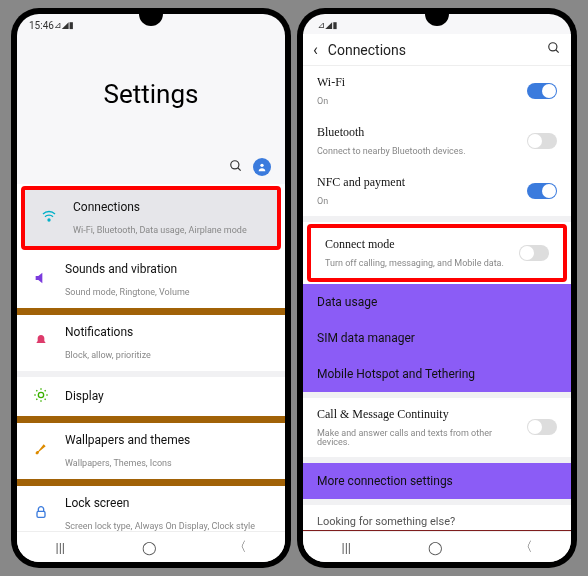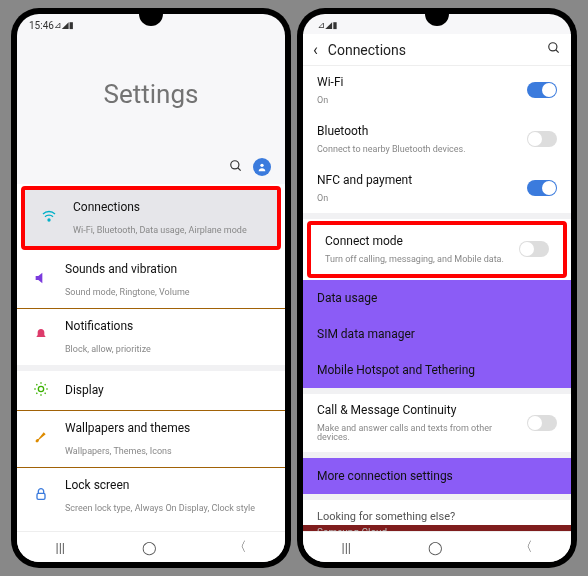--- a/index.html
+++ b/index.html
@@ -57,21 +57,21 @@
     color: #333;
   }
   .statusbar .right { display:flex; gap:4px; align-items:center; }
   .sig { font-size:9px; letter-spacing:-1px;}
   .hero {
     flex: 0 0 120px;
     display: flex;
     align-items: center;
     justify-content: center;
     font-size: 26px;
-    color: #737373;
+    color: #000000;
     font-weight: 400;
   }
   .subheader {
     display: flex;
     justify-content: flex-end;
     align-items: center;
     gap: 10px;
     padding: 4px 14px 8px 14px;
   }
   .avatar {
@@ -86,21 +86,21 @@
   .list {
     background: #fff;
     flex: 1;
     overflow: hidden;
   }
   .row {
     display: flex;
     align-items: center;
     padding: 10px 14px;
     gap: 14px;
-    border-bottom: 1px solid #a16207;
+    border-bottom: 7px solid #a16207;
   }
   .row.noborder { border-bottom:none; }
   .row .icon {
     width: 20px;
     text-align: center;
     font-size: 14px;
   }
   .row .texts { flex:1; min-width:0; }
   .row .title { font-size: 12px; color:#111; }
   .row .sub { font-size: 9px; color:#888; margin-top:12px; line-height:1.1;}
@@ -125,21 +125,21 @@
   .topbar .back { font-size:16px; }
   .topbar .spacer { flex:1; }
   .crow {
     display:flex;
     align-items:center;
     justify-content:space-between;
     padding: 9px 14px;
     background:#fff;
   }
   .crow .texts { flex:1; padding-right:8px; }
-  .crow .title { font-size:12px; color:#111; }
+  .crow .title { font-size:12px; color:#111;font-family:Liberation Serif, serif; }
   .crow .sub { font-size:9px; color:#888; margin-top:7px; line-height:1.1;}
   .toggle {
     width: 30px;
     height: 16px;
     border-radius: 10px;
     position: relative;
   }
   .toggle.on { background:#3b7bdd; }
   .toggle.off { background:#ddd; }
   .toggle .knob {

